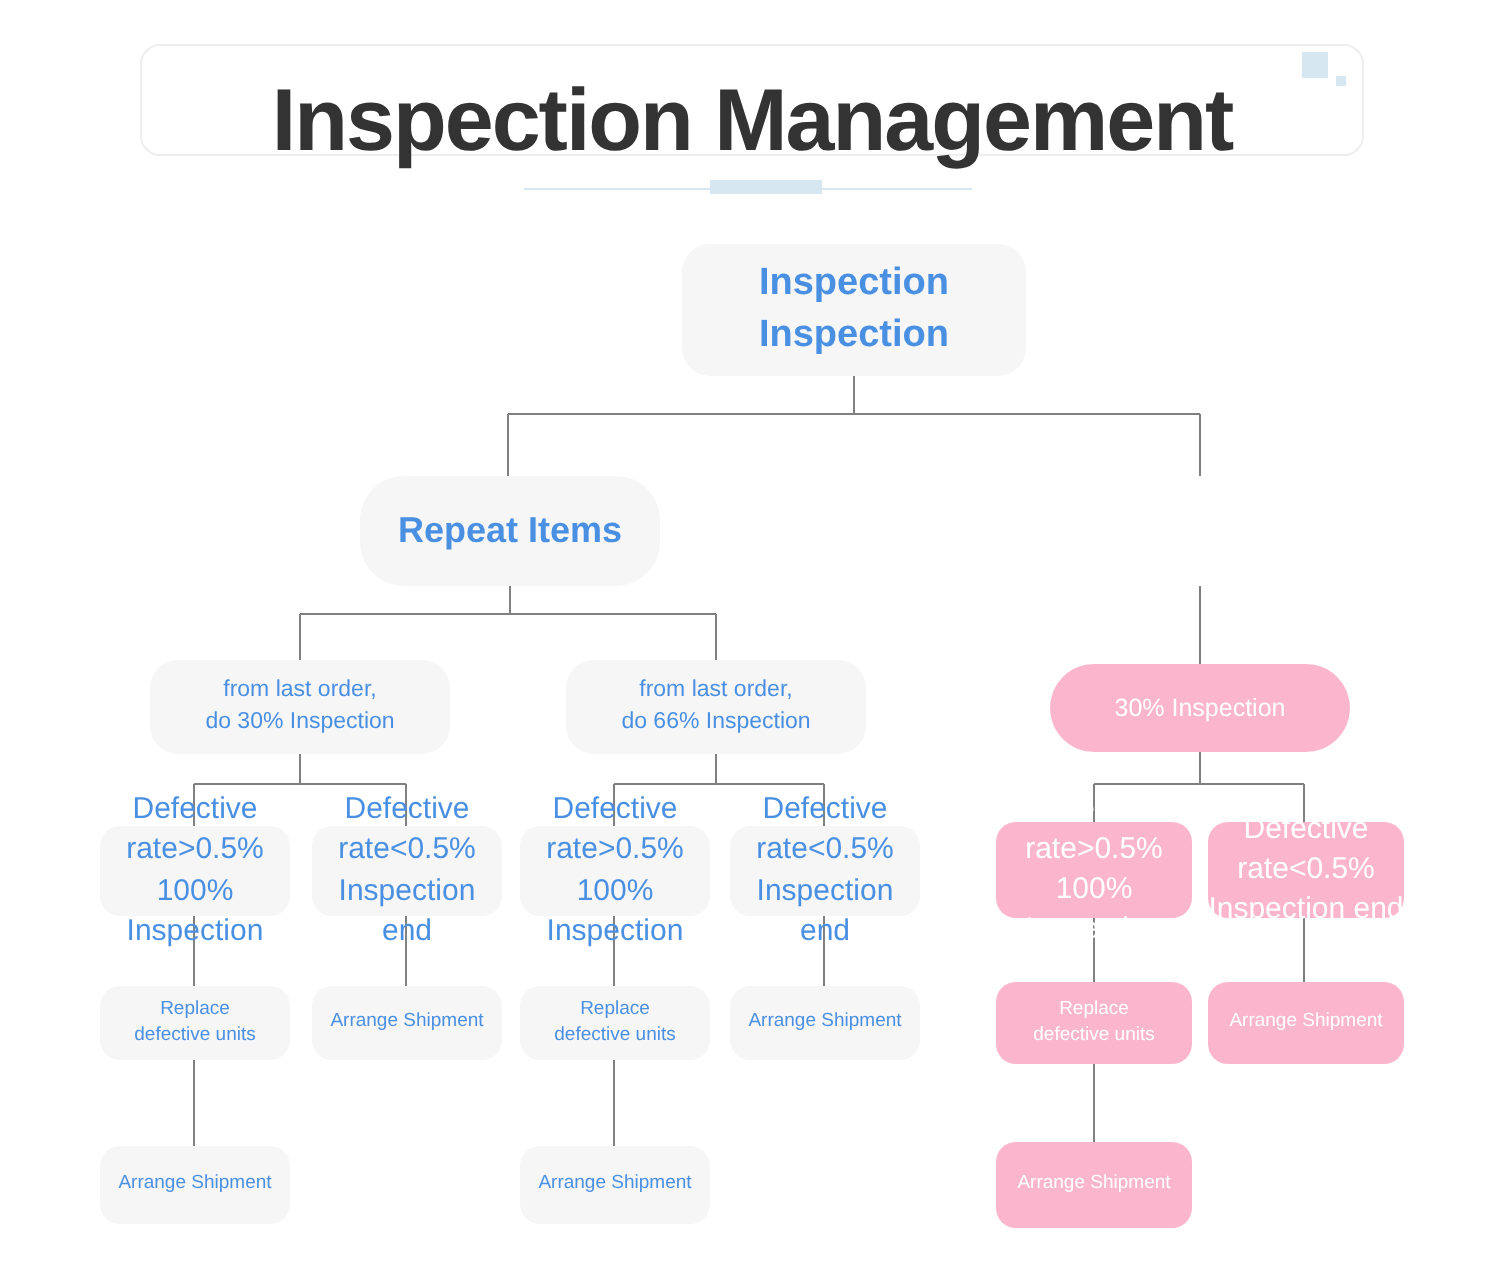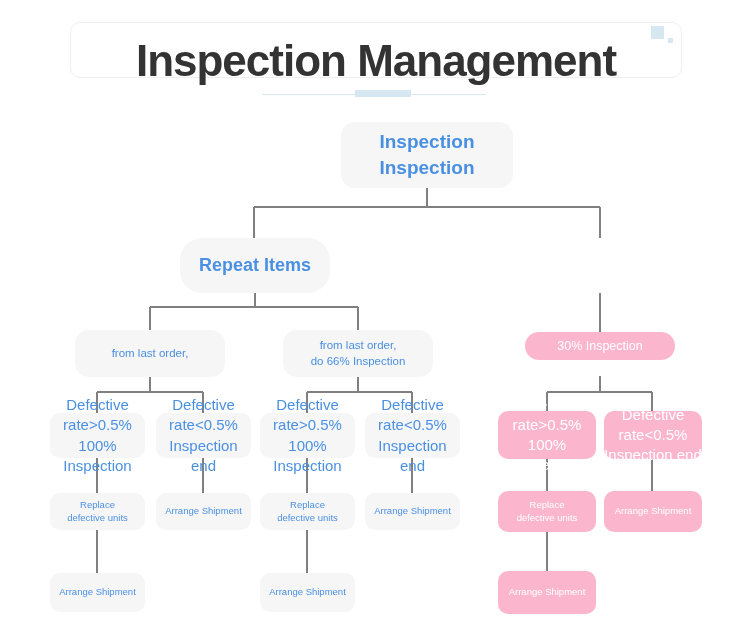--- a/index.html
+++ b/index.html
@@ -189,31 +189,32 @@
   </div>
 
   <div class="node grey l2" style="left:180px; top:238px; width:150px; height:55px;">
     <span>Repeat Items</span>
   </div>
 
 
   <div class="node grey l3" style="left:75px; top:330px; width:150px; height:47px;">
     <div>
       <span>from last order,</span>
+      <span>do 30% Inspection</span>
     </div>
   </div>
 
   <div class="node grey l3" style="left:283px; top:330px; width:150px; height:47px;">
     <div>
       <span>from last order,</span>
       <span>do 66% Inspection</span>
     </div>
   </div>
 
-  <div class="node pink l3 pink-pill" style="left:525px; top:332px; width:150px; height:28px;text-align:right;">
+  <div class="node pink l3 pink-pill" style="left:525px; top:332px; width:150px; height:44px;text-align:right;">
     <span>30% Inspection</span>
   </div>
 
   <div class="node grey l4" style="left:50px; top:413px; width:95px; height:45px;">
     <div>
       <span>Defective rate&gt;0.5%</span>
       <span>100% Inspection</span>
     </div>
   </div>
 

